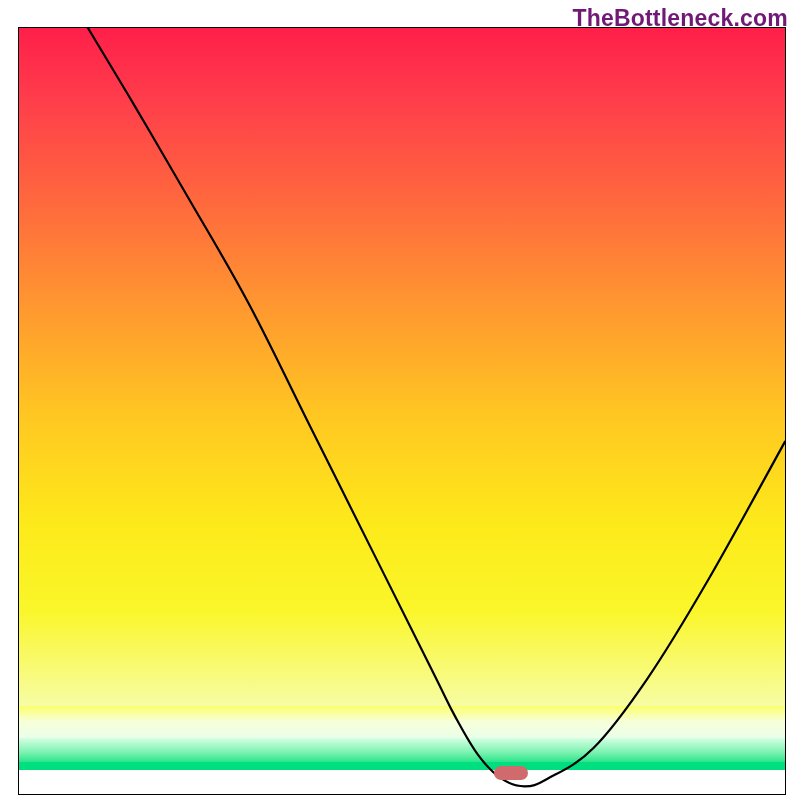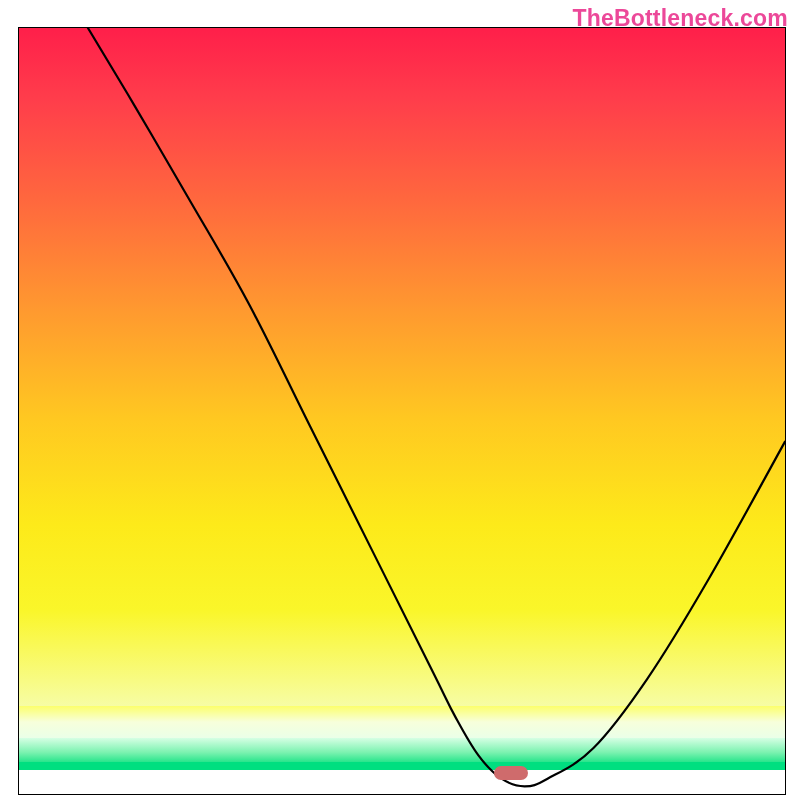--- a/index.html
+++ b/index.html
@@ -13,21 +13,21 @@
     width: 800px;
     height: 800px;
     background: #fff;
   }
   .watermark {
     position: absolute;
     top: 5px;
     right: 12px;
     font-size: 23px;
     font-weight: 600;
-    color: #ec4899;
+    color: #701a75;
     letter-spacing: 0.2px;
     user-select: none;
   }
   .plot {
     position: absolute;
     left: 18px;
     top: 27px;
     width: 768px;
     height: 768px;
     box-sizing: border-box;

